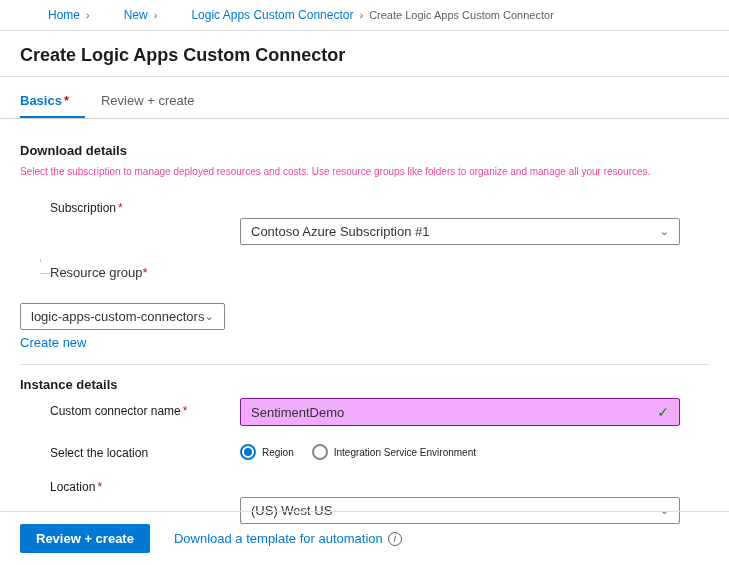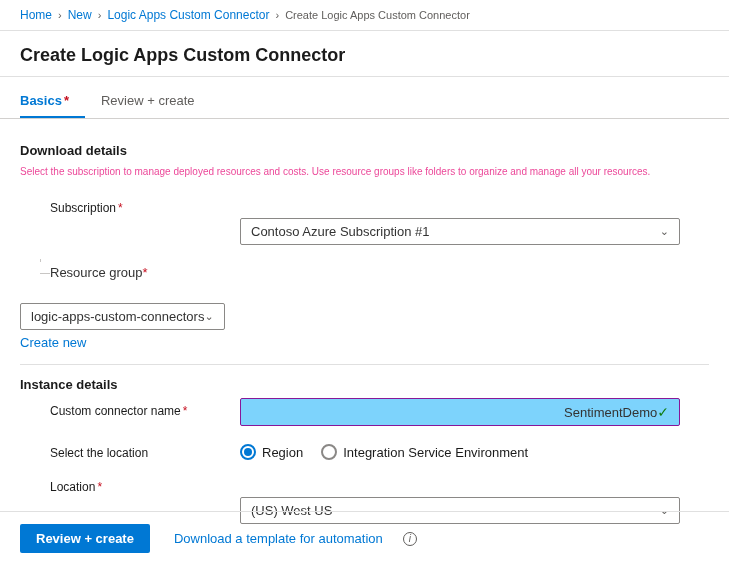--- a/index.html
+++ b/index.html
@@ -3,21 +3,21 @@
   <meta charset="utf-8">
   <style>
     * { box-sizing: border-box; margin: 0; padding: 0; }
     body { font-family: 'Segoe UI', Arial, sans-serif; font-size: 13px; color: #333; background: #fff; width: 729px; min-height: 565px; }
 
     .breadcrumb {
       display: flex; align-items: center; gap: 6px;
       padding: 8px 20px; font-size: 12px; color: #0078d4;
       border-bottom: 1px solid #e0e0e0;
     }
-    .breadcrumb a { color: #0078d4; text-decoration: none; }
+    .breadcrumb a { color: #0078d4; text-decoration: none; margin-left: 28px; }
     .breadcrumb span { color: #605e5c; font-size: 11px; }
 
     .page-title {
       padding: 14px 20px 10px 20px;
       font-size: 18px; font-weight: 600; color: #1b1b1b;
       border-bottom: 1px solid #e0e0e0;
     }
 
     .tabs {
       display: flex; align-items: flex-end;
@@ -70,55 +70,55 @@
 
     .create-new-link {
       display: inline-block; margin-top: 5px;
       color: #0078d4; font-size: 13px; cursor: pointer; text-decoration: none;
     }
 
     .text-input {
       border: 1px solid #881798; border-radius: 2px;
       padding: 5px 10px; font-size: 13px; width: 100%;
       outline: none; display: flex; align-items: center;
-      justify-content: flex-end; background: #7dd3fc;
+      justify-content: space-between; background: #f0abfc;
     }
     .text-input .check-icon { color: #107c10; font-size: 14px; }
 
     .radio-group {
       display: flex; align-items: center; gap: 18px;
       padding-top: 4px;
     }
     .radio-option { display: flex; align-items: center; gap: 6px; cursor: pointer; }
     .radio-circle {
       width: 16px; height: 16px; border-radius: 50%;
       border: 2px solid #0078d4; display: flex; align-items: center; justify-content: center;
     }
     .radio-circle.filled::after {
       content: ''; width: 8px; height: 8px; border-radius: 50%; background: #0078d4;
     }
     .radio-circle.empty { border-color: #8a8886; }
-    .radio-label { font-size: 13px; color: #1b1b1b; }
+    .radio-label { font-size: 10px; color: #1b1b1b; }
 
     .divider { border: none; border-top: 1px solid #e0e0e0; margin: 12px 0; }
 
     .footer {
       display: flex; align-items: center; gap: 24px;
       padding: 12px 20px;
       border-top: 1px solid #e0e0e0;
       position: absolute; bottom: 0; left: 0; width: 729px;
     }
     .btn-primary {
       background: #0078d4; color: #fff; border: none;
       padding: 7px 16px; font-size: 13px; cursor: pointer;
       border-radius: 2px; font-weight: 600;
     }
     .footer-link {
       color: #0078d4; font-size: 13px; text-decoration: none; cursor: pointer;
-      display: flex; align-items: center; gap: 20px;
+      display: flex; align-items: center; gap: 5px;
     }
     .info-icon {
       display: inline-flex; align-items: center; justify-content: center;
       width: 14px; height: 14px; border-radius: 50%;
       border: 1px solid #605e5c; color: #605e5c; font-size: 10px; font-style: italic;
     }
   </style>
 </head>
 <body>
 

